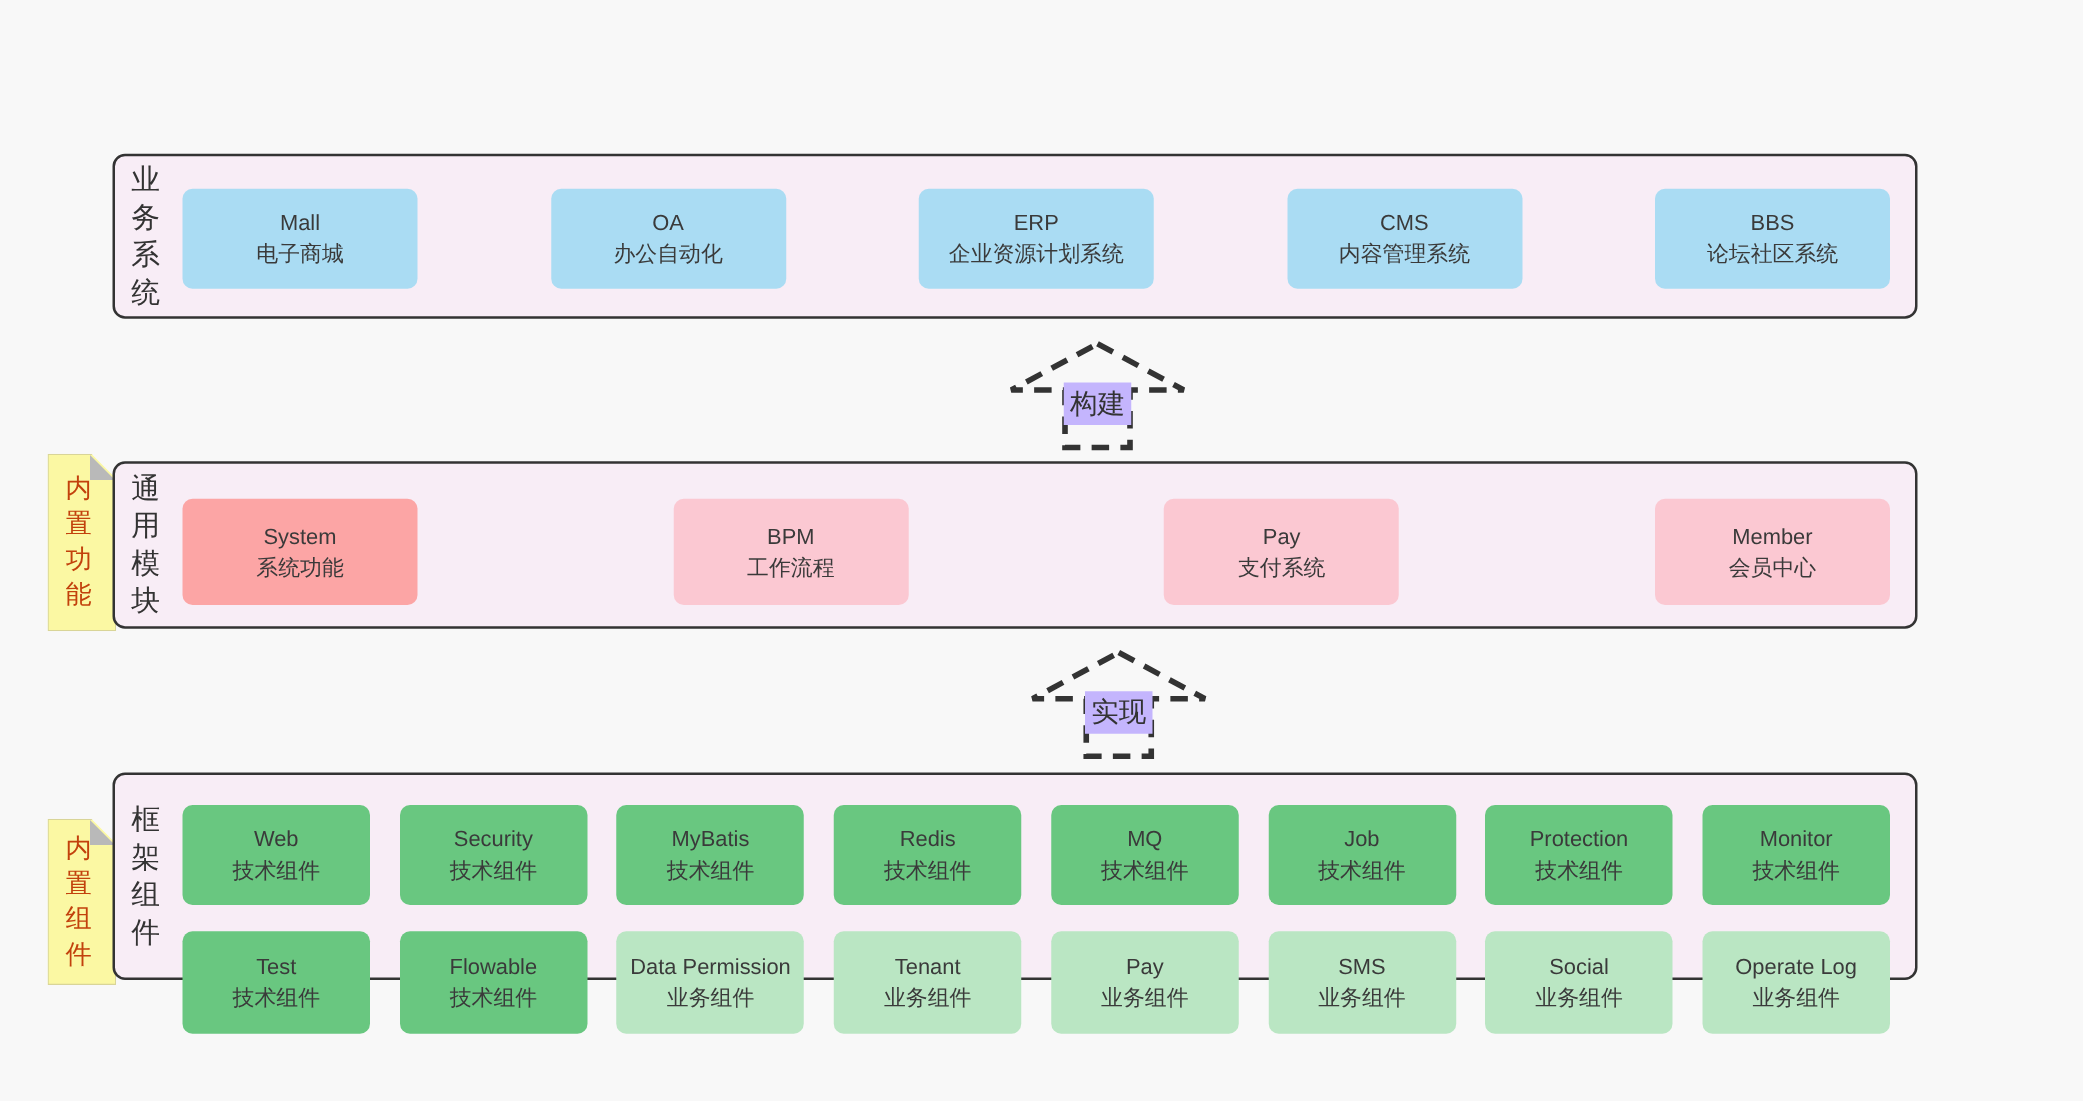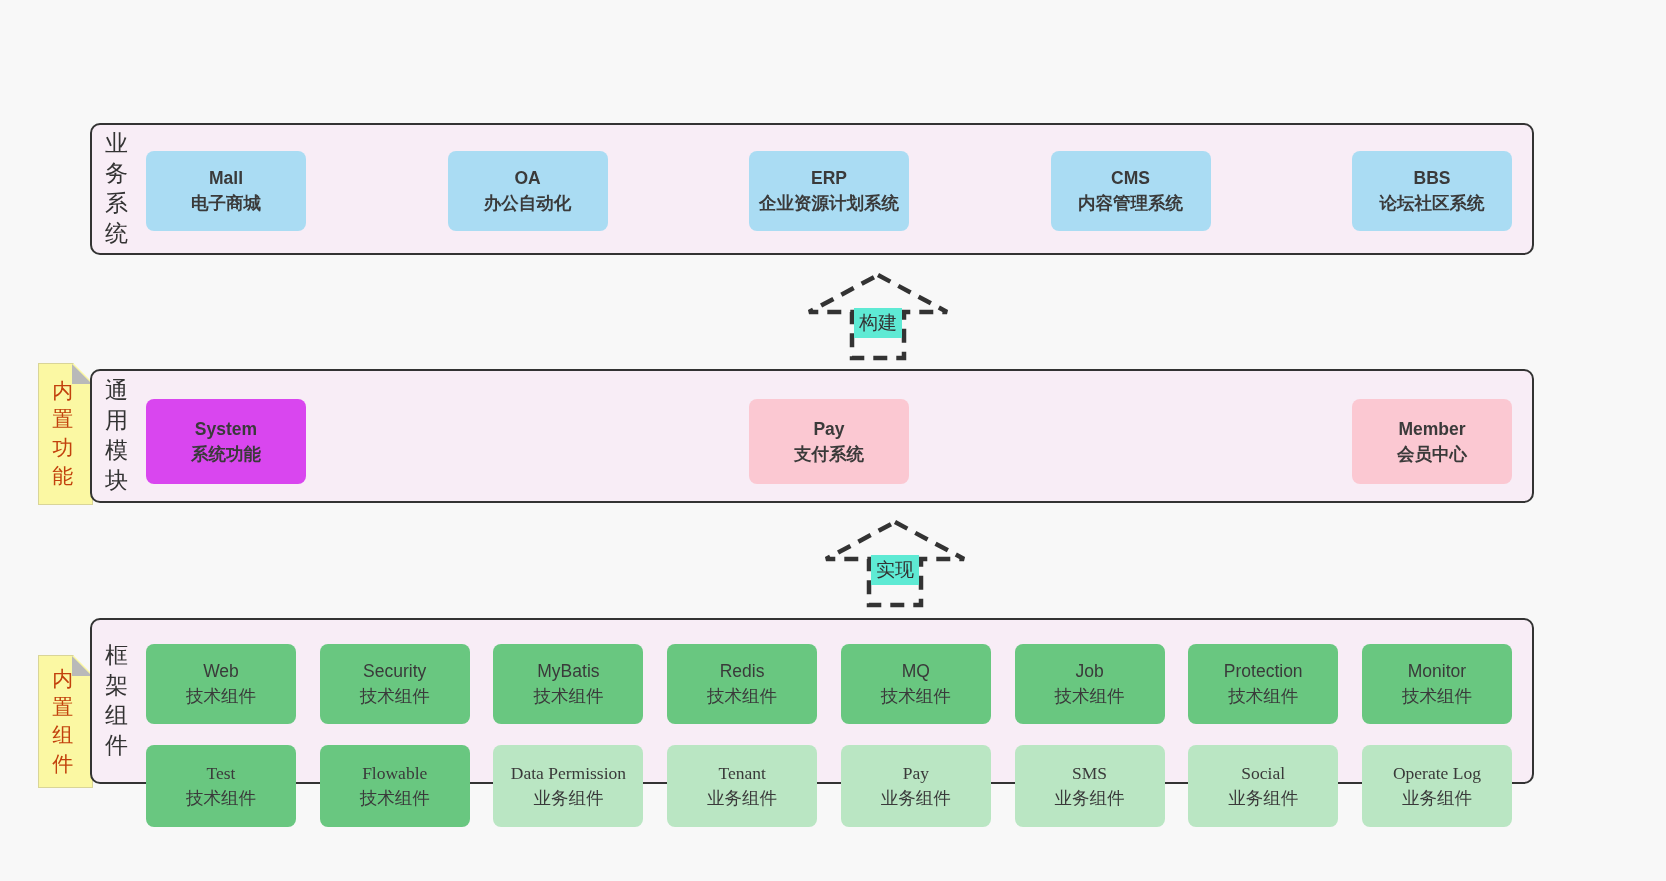--- a/index.html
+++ b/index.html
@@ -20,32 +20,32 @@
     font-size:23px;line-height:1.3;width:1em;word-break:break-all;
     text-align:center;color:#333;
   }
   .row{
     position:absolute;left:0;right:0;display:flex;
     justify-content:space-between;padding:0 20px 0 54px;
   }
   #band-business .row{top:26px;}
   #band-modules .row{top:28px;}
   #band-components .row1{top:24px;}
-  #band-components .row2{top:125px;font-family:Liberation Serif, serif;}
+  #band-components .row2{top:125px;}
   .box{
     border-radius:8px;box-sizing:border-box;padding:0 6px;
     display:flex;flex-direction:column;justify-content:center;align-items:center;
     text-align:center;font-size:17.5px;line-height:1.42;color:#3a3a3a;
   }
-  .w188{width:160px;height:80px;font-weight:bold;}
+  .w188{width:188px;height:80px;}
   #band-modules .w188{height:85px;}
   .w150{width:150px;height:80px;}
   .row2 .w150{height:82px;}
   .blue{background:#aadcf3;}
-  .red{background:#d946ef;}
+  .red{background:#fca5a5;}
   .pink{background:#fbc8d2;}
   .green{background:#69c780;}
   .lightgreen{background:#bae6c3;}
   .note{
     position:absolute;left:38px;width:55px;box-sizing:border-box;
     background:#fbf8a3;border:1px solid #d9d598;z-index:1;
     clip-path:polygon(0 0, calc(100% - 20px) 0, 100% 20px, 100% 100%, 0 100%);
   }
   #note-modules{top:363px;height:142px;}
   #note-components{top:655px;height:133px;}
@@ -59,21 +59,21 @@
     text-align:center;color:#c2410c;
   }
   .arrow{position:absolute;z-index:1;}
   #arrow-build{left:806px;top:271px;}
   #arrow-implement{left:823px;top:518px;}
   .arrow svg polygon{
     fill:none;stroke:#333;stroke-width:4.5;stroke-dasharray:14 9;stroke-linejoin:miter;
   }
   .arrow-label{
     position:absolute;transform:translate(-50%,-50%);z-index:3;
-    background:#5eead4;padding:2px 5px;font-size:19px;color:#333;white-space:nowrap;
+    background:#c4b5fd;padding:2px 5px;font-size:22px;color:#333;white-space:nowrap;
   }
   #label-build{left:878px;top:323px;}
   #label-implement{left:895px;top:570px;}
 </style>
 </head>
 <body>
 
 <div class="note" id="note-modules">
   <span class="fold"></span>
   <span class="note-label">内置功能</span>
@@ -117,20 +117,24 @@
 <div class="arrow-label" id="label-build">构建</div>
 
 <div class="band" id="band-modules">
   <div class="vlabel">通用模块</div>
   <div class="row">
     <div class="box red w188">
       <span>System</span>
       <span>系统功能</span>
     </div>
     <div class="box pink w188">
+      <span>BPM</span>
+      <span>工作流程</span>
+    </div>
+    <div class="box pink w188">
       <span>Pay</span>
       <span>支付系统</span>
     </div>
     <div class="box pink w188">
       <span>Member</span>
       <span>会员中心</span>
     </div>
   </div>
 </div>
 

